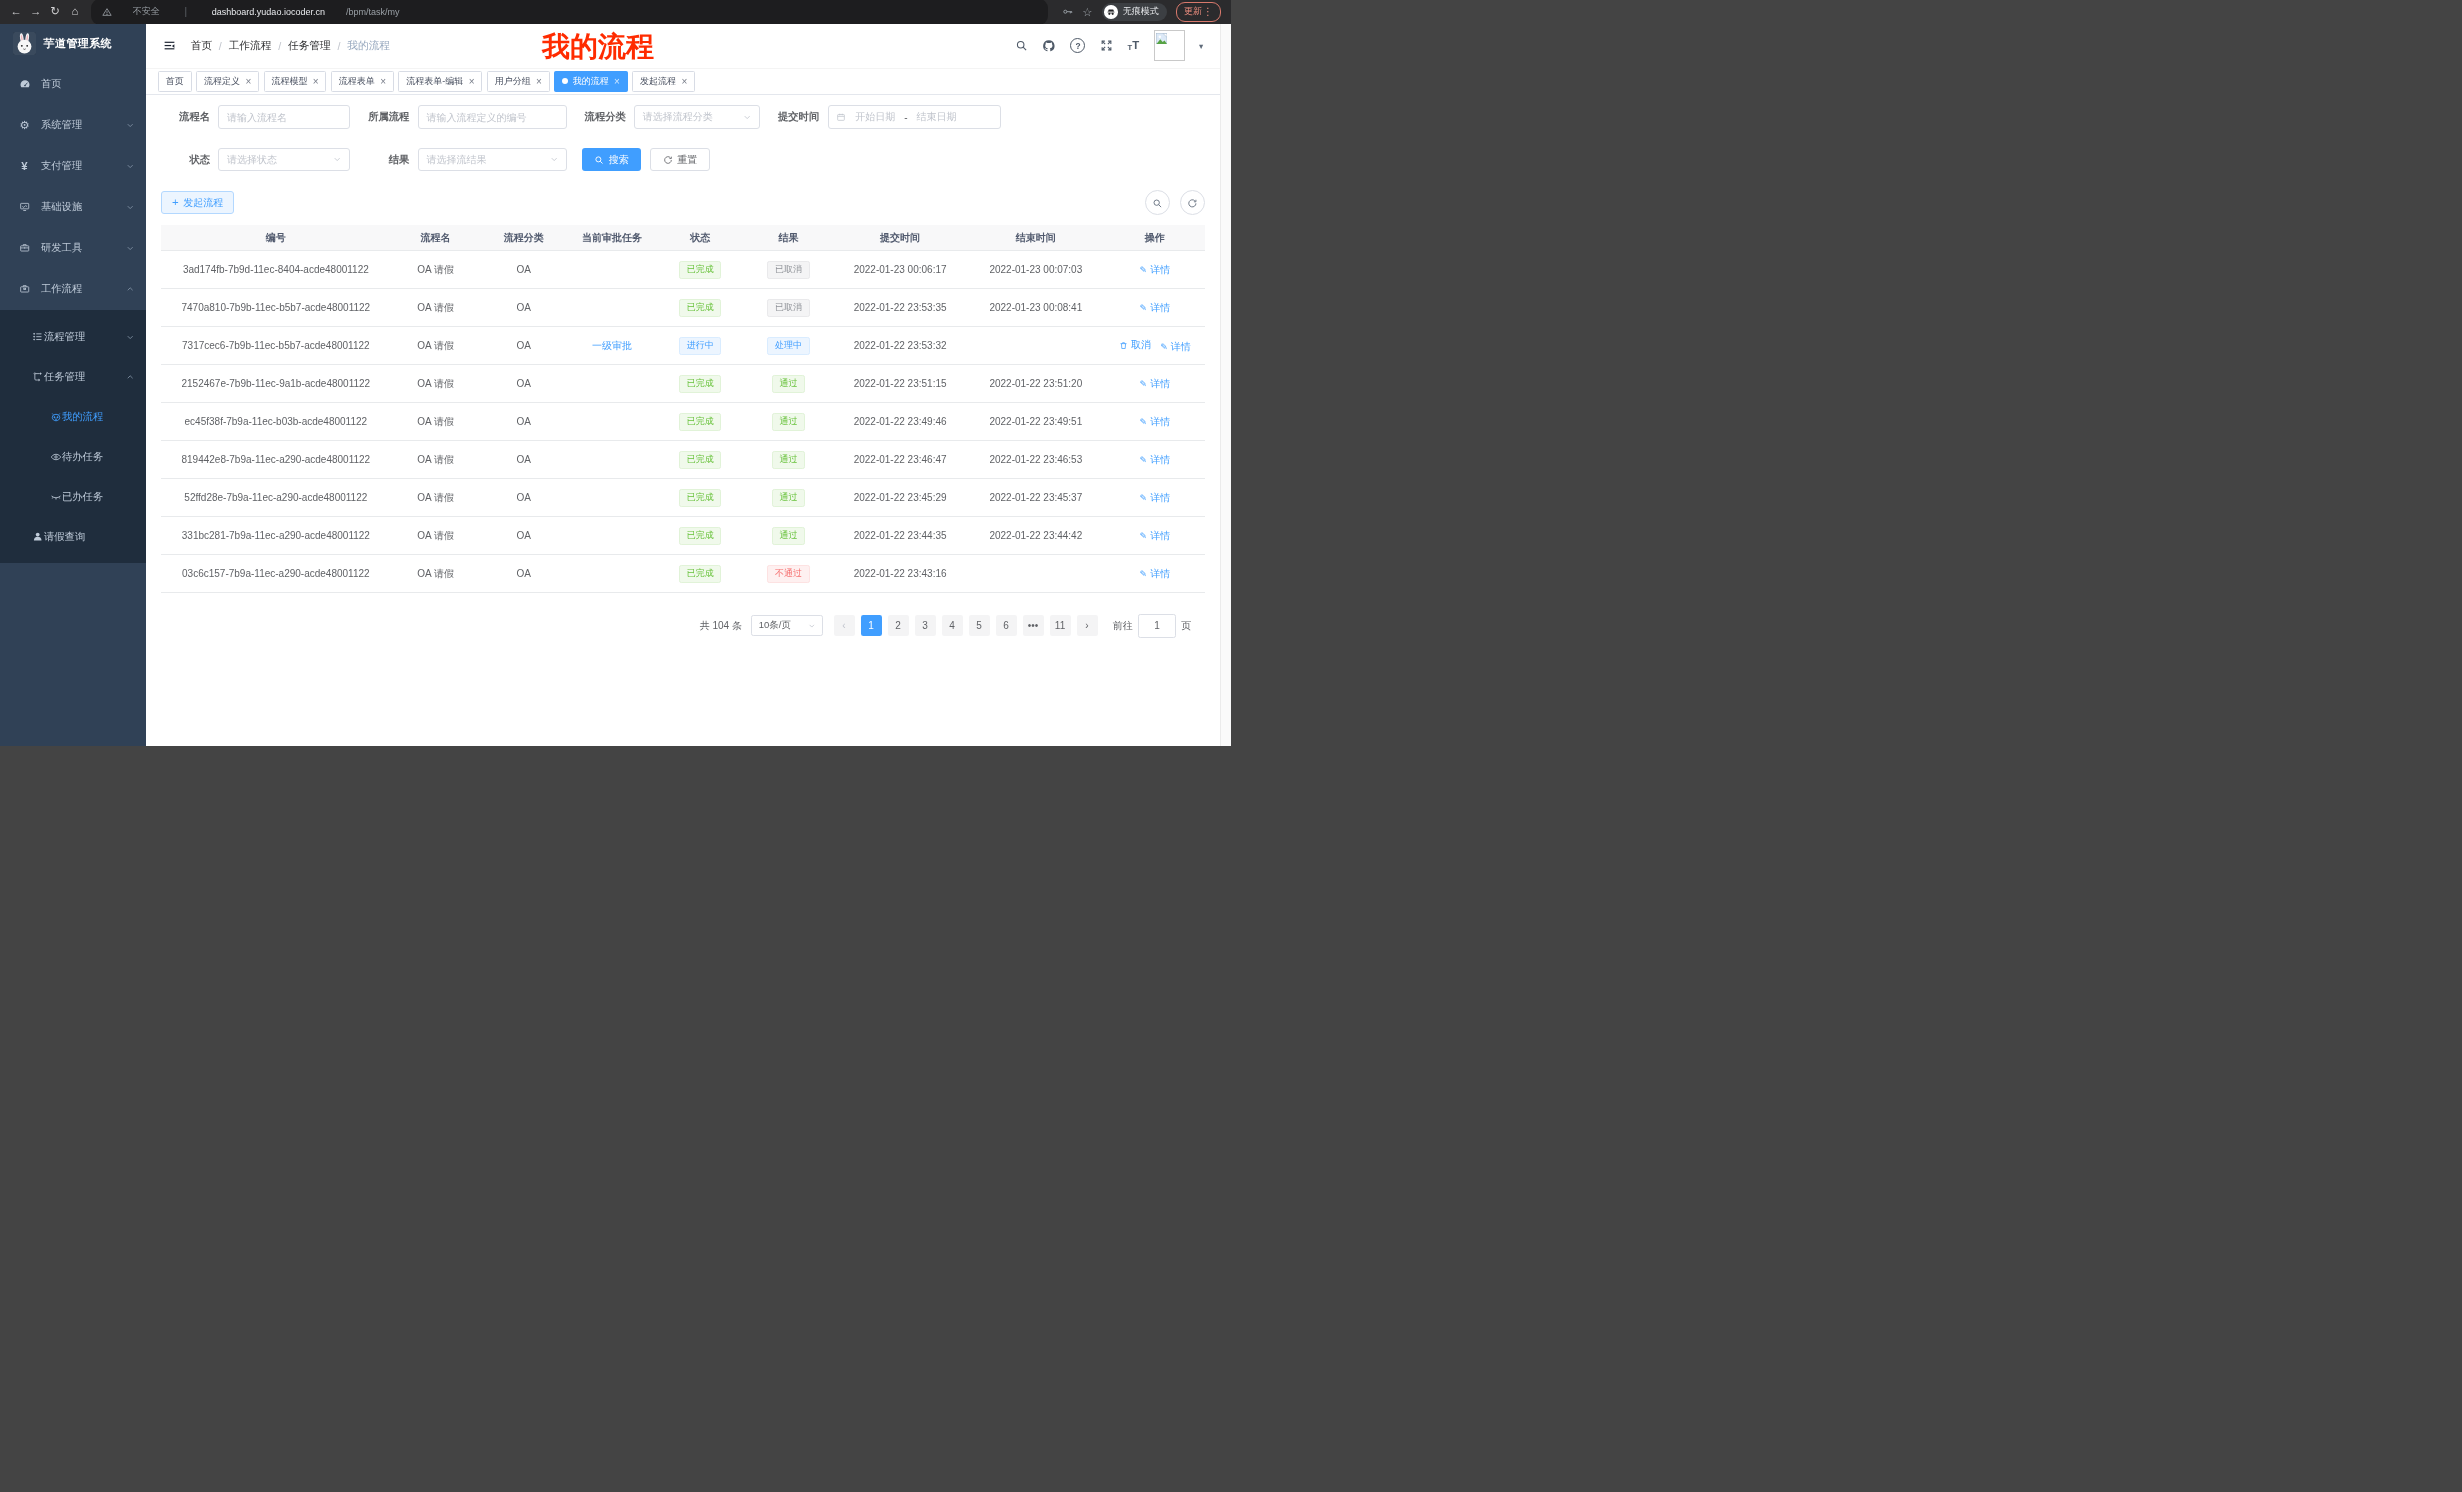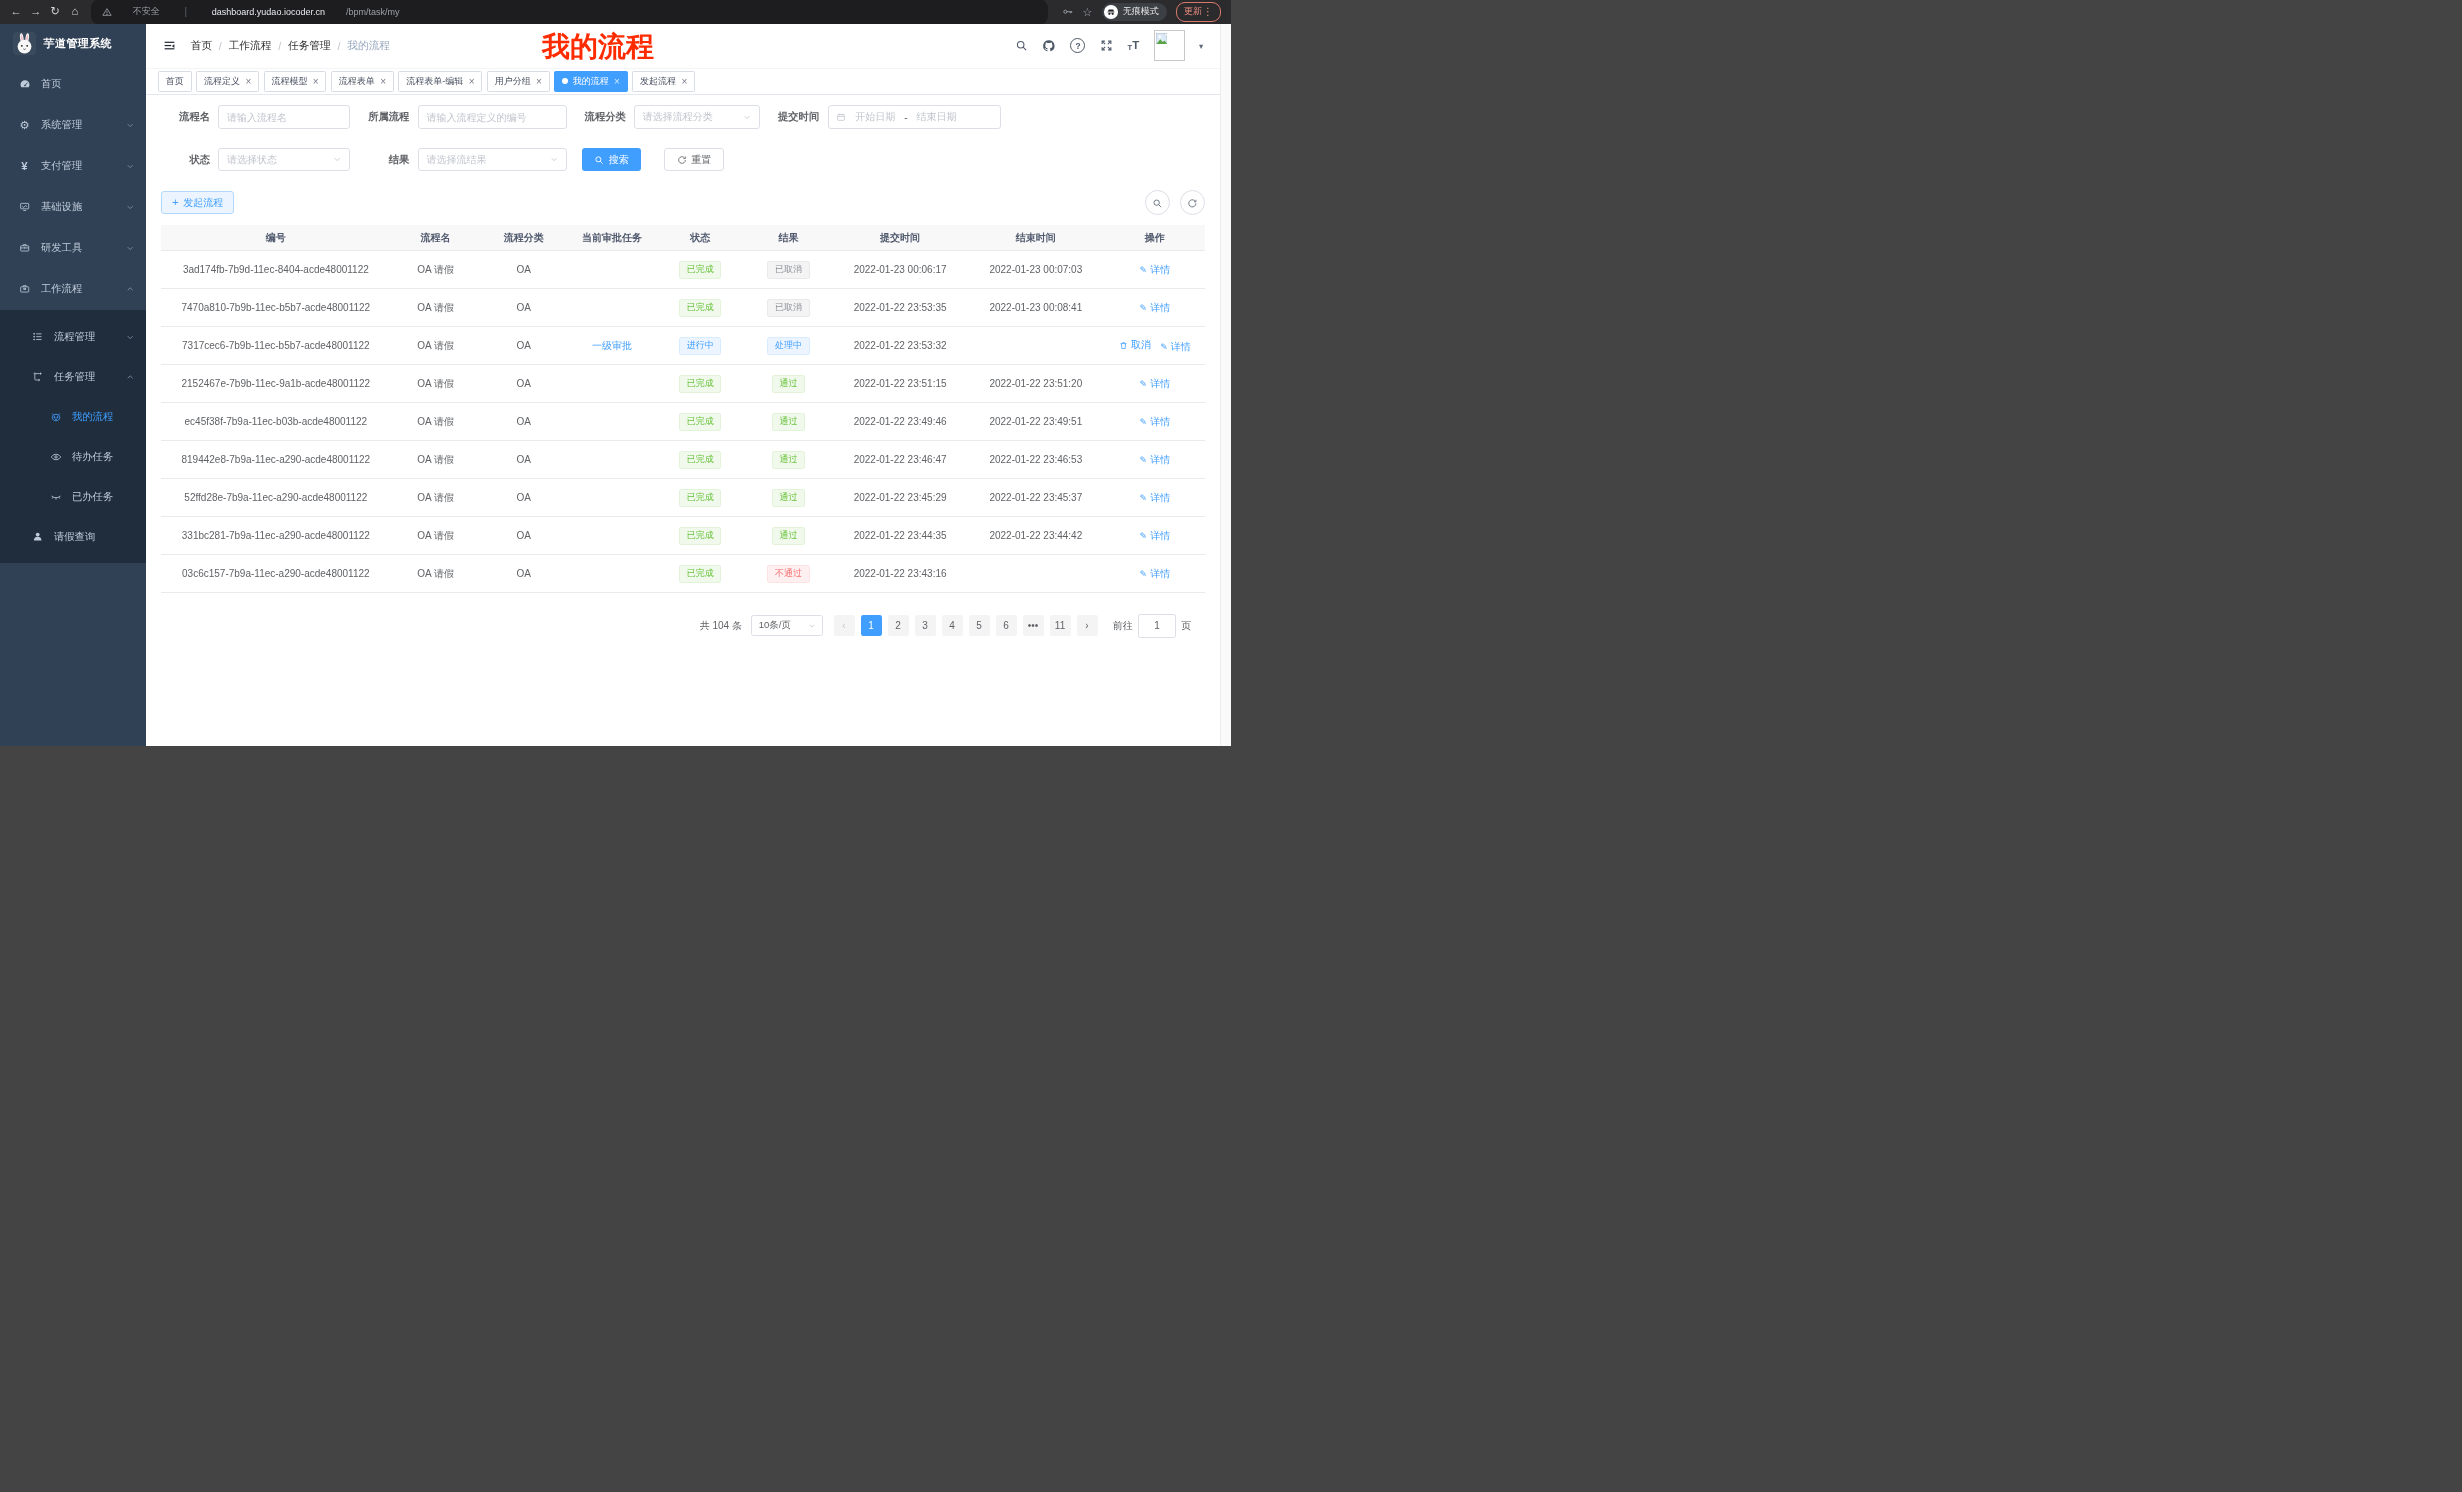--- a/index.html
+++ b/index.html
@@ -25,21 +25,21 @@
   
   .app{display:flex;height:723px}
   .scrolltrack{width:10px;background:#fafafa;border-left:0.8px solid #ebebeb;flex-shrink:0}
 
   
   .sidebar{width:146px;background:#304156;color:#bfcbd9;flex-shrink:0;overflow:hidden}
   .logo-row{height:40px;display:flex;align-items:center;padding-left:13px;gap:7.6px}
   .logo-img{width:23px;height:23px;border-radius:2.3px;background:#1d2a3a;overflow:hidden;flex-shrink:0}
   .logo-title{color:#fff;font-size:11px;font-weight:bold;letter-spacing:0.4px}
   .menu-item{height:41px;display:flex;align-items:center;padding:0 12px 0 18px;font-size:10.3px;gap:10px;cursor:pointer}
-  .sub-item{height:40px;display:flex;align-items:center;padding:0 12px 0 31px;font-size:10.3px;gap:10px;cursor:pointer}
+  .sub-item{height:40px;display:flex;align-items:center;padding:0 12px 0 31px;font-size:10.3px;cursor:pointer}
   .sub-item.l3{padding-left:49px}
   .subpanel{background:#1f2d3d;padding:7.6px 0 6px}
   .mi-ic{width:13px;display:flex;justify-content:center;align-items:center;font-size:10.7px;flex-shrink:0}
   .chev{margin-left:auto;color:#8494a8}
   .active-blue{color:#409eff}
 
   
   .main{flex:1;display:flex;flex-direction:column;min-width:0;background:#fff}
   .hdr{height:44px;display:flex;align-items:center;padding:0 16.7px;border-bottom:0.8px solid #f4f4f4}
   .hamburger{color:#1f2633;cursor:pointer}
@@ -500,21 +500,21 @@
                 </svg>
             </div>
           </div>
           <button class="btn primary">
             <svg width="10" height="10" viewBox="0 0 24 24" fill="none" stroke="#fff" stroke-width="2.2">
               <circle cx="10.5" cy="10.5" r="6"></circle>
                 <path d="M15 15l5.5 5.5"></path>
             </svg>
             <span>搜索</span>
           </button>
-          <button class="btn plain" style="margin-left:23px">
+          <button class="btn plain" style="margin-left:9px">
             <svg width="10" height="10" viewBox="0 0 24 24" fill="none" stroke="#606266" stroke-width="2">
               <path d="M20 12a8 8 0 1 1-2.5-5.8"></path>
                 <path d="M20 4v4.5h-4.5"></path>
             </svg>
             <span>重置</span>
           </button>
         </div>
 
         <div class="toolbar">
           <button class="btn create">

